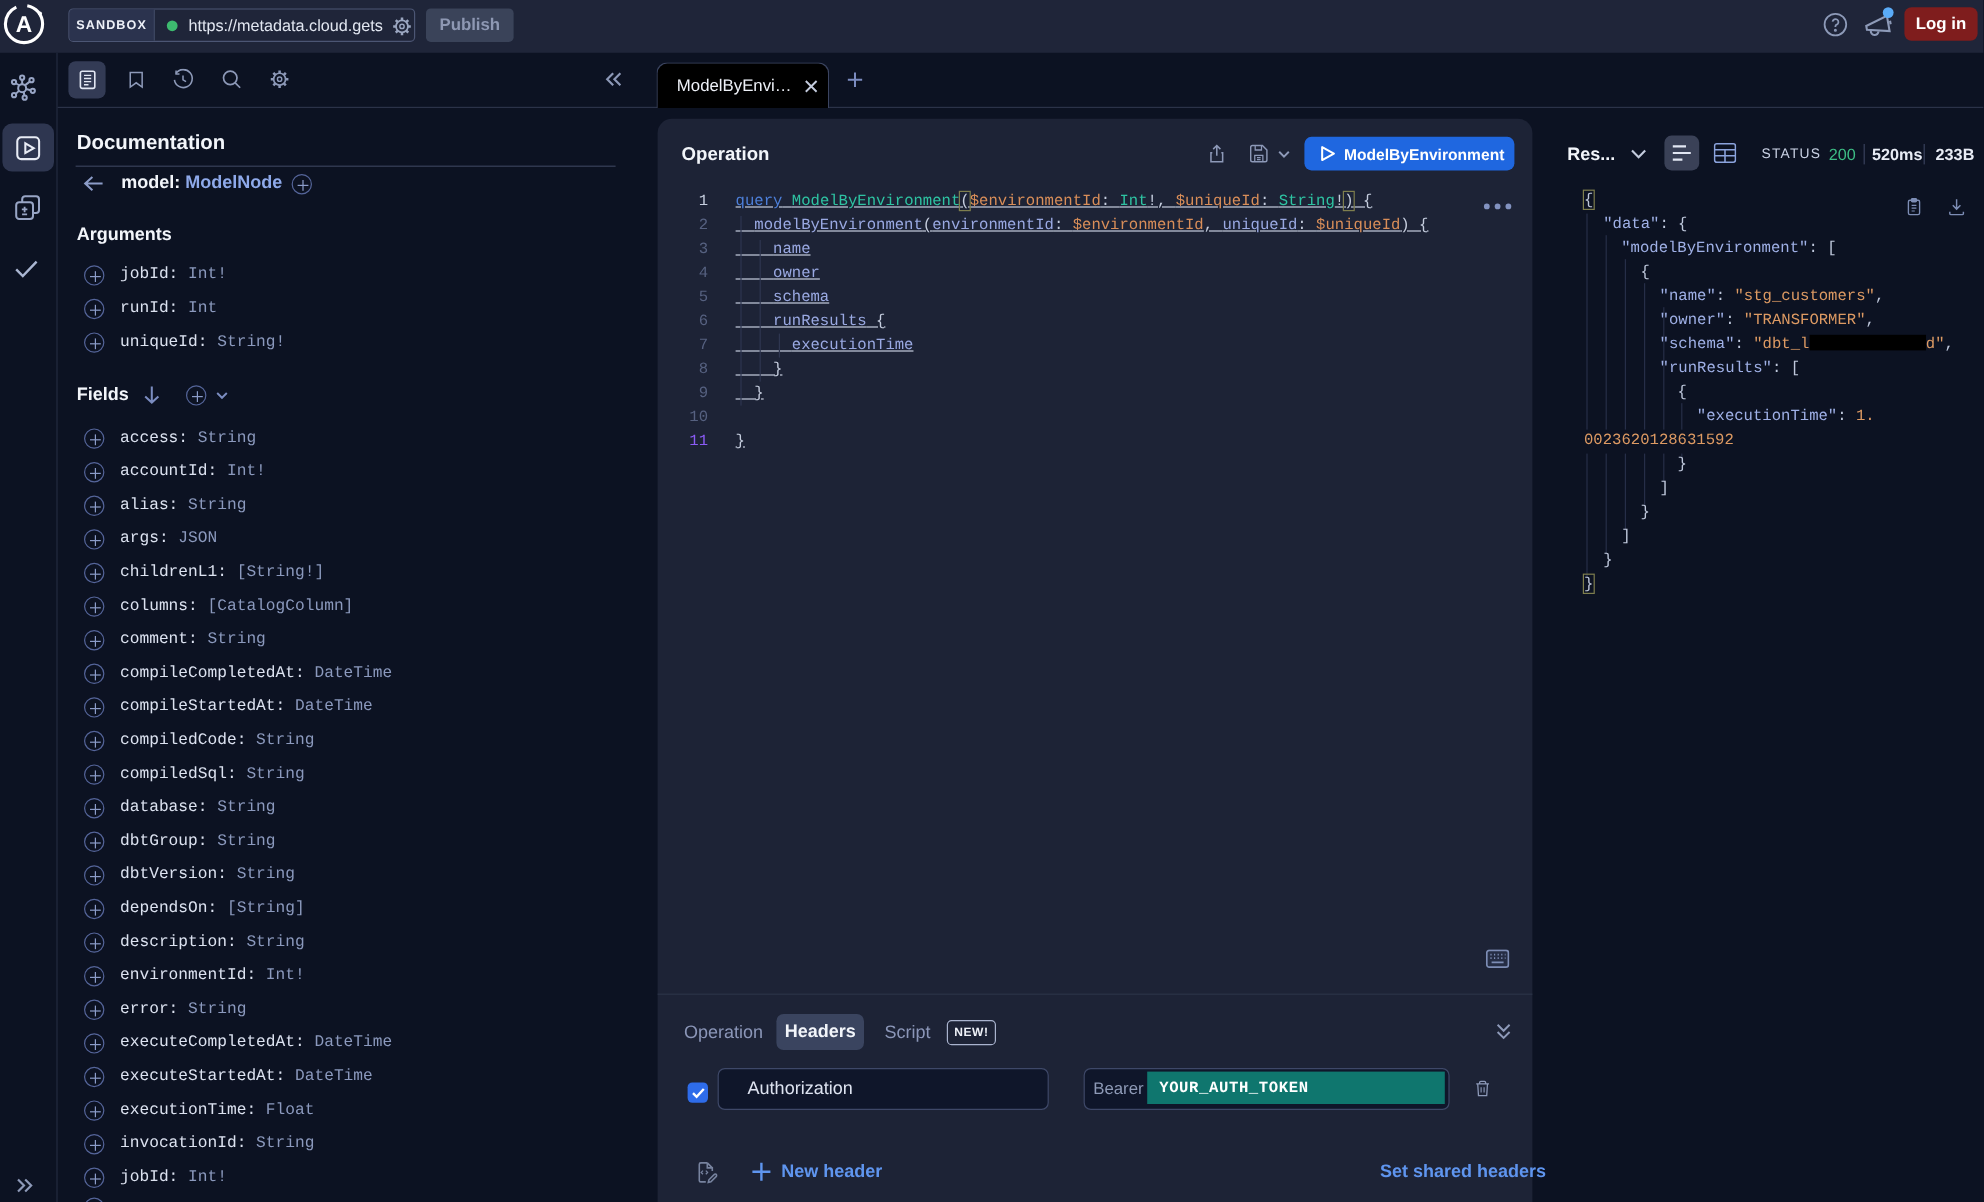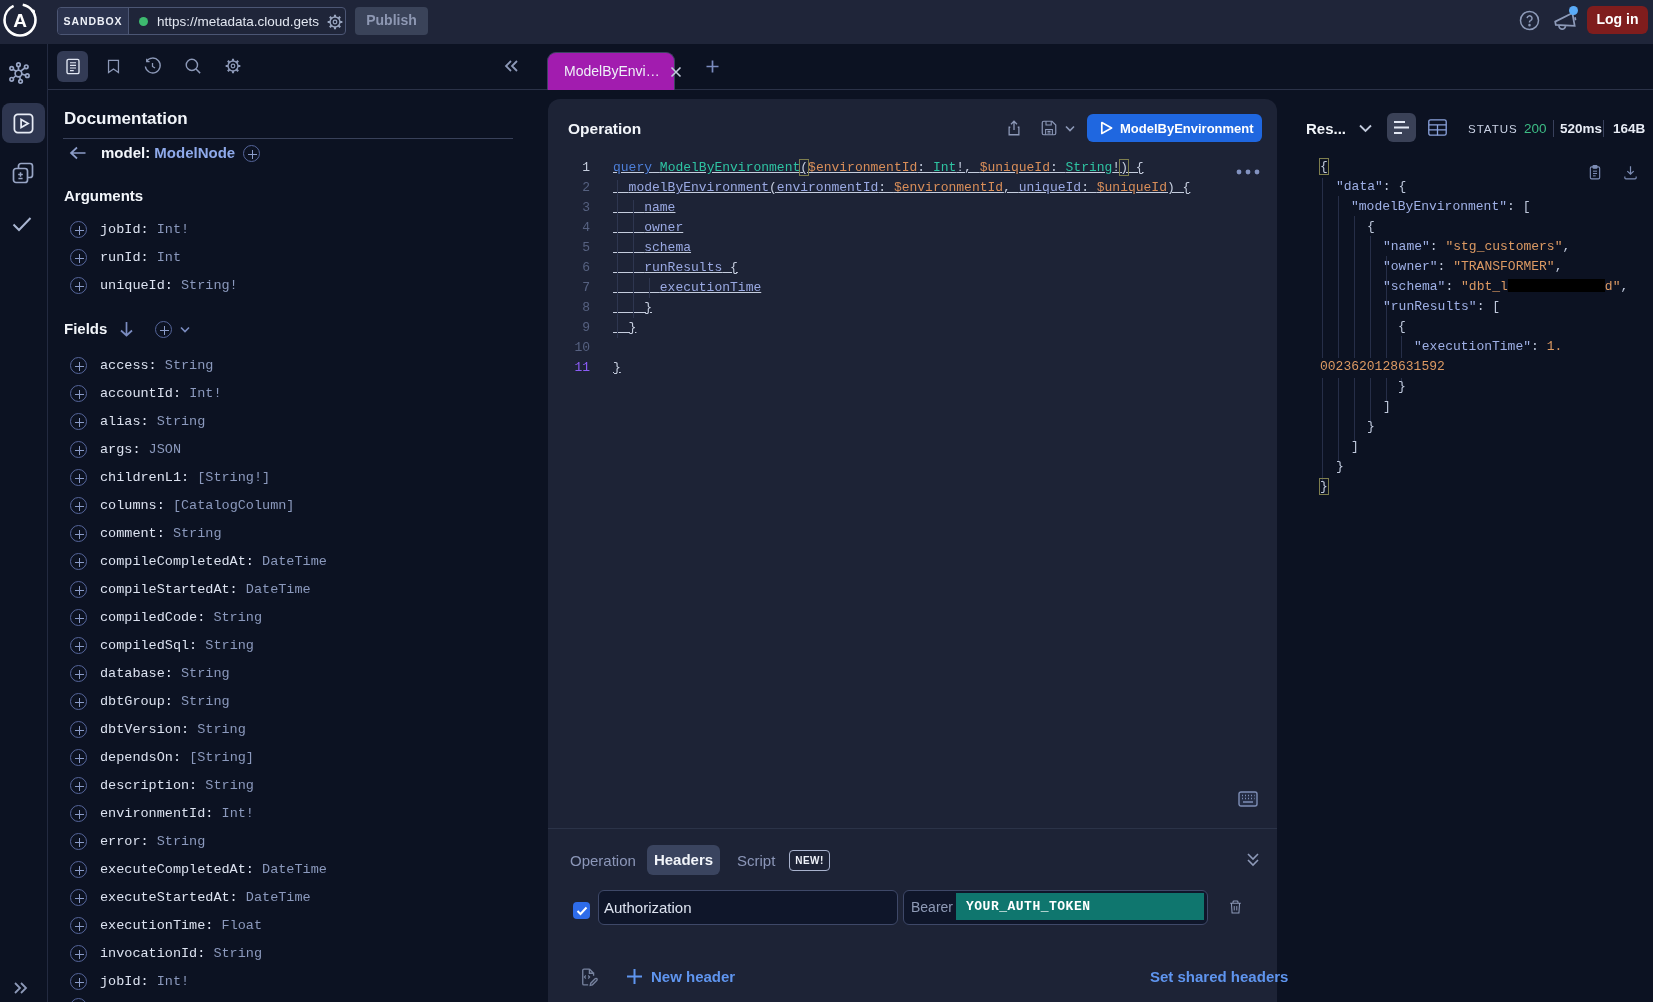--- a/index.html
+++ b/index.html
@@ -29,21 +29,21 @@
   
   .h1 { color:#f2f5fa; font-weight:bold; }
   #dochr { position:absolute; left:63px; top:138px; width:450px; height:1px; background:#39415a; }
   .pluscirc { position:absolute; width:17px; height:17px; border:1px solid #55659a; border-radius:50%; }
   .pluscirc:after { content:""; position:absolute; left:4px; top:7.5px; width:9px; height:1.6px; background:#8b9cc9; }
   .pluscirc:before { content:""; position:absolute; left:7.6px; top:3.9px; width:1.6px; height:9px; background:#8b9cc9; }
   .docrow { position:absolute; left:100px; font-family:"Liberation Mono", monospace; font-size:13.5px; color:#dce2f0; white-space:pre; }
   .docrow b { font-weight:normal; color:#8b99bd; }
 
   
-  #tab { position:absolute; left:547px; top:52px; width:128px; height:38px; background:#a21caf; border:1px solid #3b4460; border-bottom:none; border-radius:9px 9px 0 0; }
+  #tab { position:absolute; left:547px; top:52px; width:144px; height:38px; background:#000000; border:1px solid #3b4460; border-bottom:none; border-radius:9px 9px 0 0; }
   #tab span.lbl { position:absolute; left:16px; top:10px; color:#eef1f8; font-size:14px; }
 
   
   #card { position:absolute; left:548px; top:99px; width:729px; height:903px; background:#1d2336; border-radius:12px 12px 0 0; }
   #runbtn { position:absolute; left:1087px; top:114px; width:175px; height:28px; background:#1f67e0; border-radius:6px; color:#fff; font-size:14px; font-weight:bold; }
   #cardsep { position:absolute; left:548px; top:828px; width:729px; height:1px; background:#2b3348; }
   #hdrpill { position:absolute; left:647px; top:845px; width:73px; height:30px; background:#3a445f; border-radius:6px; color:#f2f5fa; font-size:15px; font-weight:bold; text-align:center; line-height:29px; }
   .subtab { position:absolute; top:852px; color:#8b96b8; font-size:15px; }
   #newbadge { position:absolute; left:789px; top:850px; width:41px; height:21px; border:1px solid #a9b3ce; border-radius:4px; color:#eef1f8; font-size:10px; font-weight:bold; letter-spacing:0.5px; text-align:center; line-height:20px; }
   #cb { position:absolute; left:573px; top:902px; width:17px; height:17px; background:#2e6cea; border-radius:4px; }
@@ -301,21 +301,21 @@
 <div id="newbadge">NEW!</div>
 <svg class="abs" style="left:1246px;top:852px" width="14" height="15" viewBox="0 0 14 15" fill="none" stroke="#8d99b8" stroke-width="1.6">
     <path d="M2 2l5 5 5-5M2 8l5 5 5-5"></path>
   </svg>
 
 <div id="cb">
     <svg style="position:absolute;left:3px;top:4px" width="12" height="10" viewBox="0 0 12 10" fill="none" stroke="#fff" stroke-width="2">
       <path d="M1.5 5 4.5 8 10.5 1.5"></path>
     </svg>
   </div>
-<div class="inp" style="left:598px;width:300px;padding-left:5px">Authorization</div>
+<div class="inp" style="left:598px;width:276px;padding-left:24px">Authorization</div>
 <div class="inp" style="left:903px;width:305px;padding-left:7px;color:#8e9ab6;font-size:14px">Bearer</div>
 <div id="redact">YOUR_AUTH_TOKEN</div>
 <svg class="abs" style="left:1228px;top:898px" width="15" height="18" viewBox="0 0 24 24" fill="none" stroke="#8d99b8" stroke-width="1.7">
     <path d="M3.5 6h17M8 6V4a1.5 1.5 0 0 1 1.5-1.5h5A1.5 1.5 0 0 1 16 4v2M5.5 6l1 15.5h11l1-15.5"></path>
     <path d="M10 10.5v7M14 10.5v7" stroke-width="1.5"></path>
   </svg>
 
 <svg class="abs" style="left:579px;top:967px" width="20" height="20" viewBox="0 0 24 24" fill="none" stroke="#77839f" stroke-width="1.6">
     <path d="M12.5 2.5H6A1.5 1.5 0 0 0 4.5 4v16A1.5 1.5 0 0 0 6 21.5h5M12.5 2.5l5 5M12.5 2.5v5h5v3"></path>
     <path d="M8.2 10.2 6.4 12l1.8 1.8M11 10.2 12.8 12 11 13.8" stroke-width="1.3"></path>
@@ -337,21 +337,21 @@
   </svg>
 <svg class="abs" style="left:1428px;top:119px" width="19" height="17" viewBox="0 0 19 17" fill="none" stroke="#8ba3dd" stroke-width="1.3">
     <rect x="0.8" y="0.8" width="17.4" height="15.4" rx="1.8"></rect>
     <path d="M0.8 5.8h17.4M0.8 10.8h17.4M9.5 5.8v10.4"></path>
   </svg>
 <div class="abs" style="left:1468px;top:123px;color:#c9d1e4;font-size:11.5px;letter-spacing:1px">STATUS</div>
 <div class="abs" style="left:1524px;top:121px;color:#3dbd85;font-size:13.5px">200</div>
 <div class="abs" style="left:1553px;top:120px;width:1px;height:17px;background:#39415c"></div>
 <div class="abs" style="left:1560px;top:121px;color:#e8ecf5;font-size:13.5px;font-weight:bold">520ms</div>
 <div class="abs" style="left:1603px;top:120px;width:1px;height:17px;background:#39415c"></div>
-<div class="abs" style="left:1613px;top:121px;color:#e8ecf5;font-size:13.5px;font-weight:bold">164B</div>
+<div class="abs" style="left:1613px;top:121px;color:#e8ecf5;font-size:13.5px;font-weight:bold">233B</div>
 <svg class="abs" style="left:1587px;top:163px" width="16" height="19" viewBox="0 0 24 24" fill="none" stroke="#7d8db5" stroke-width="1.7">
     <rect x="5" y="3.5" width="14" height="18" rx="2"></rect>
     <rect x="9" y="1.5" width="6" height="4" rx="1" fill="#7d8db5"></rect>
     <path d="M9 10h6M9 13.5h6M9 17h4" stroke-width="1.5"></path>
   </svg>
 <svg class="abs" style="left:1622px;top:164px" width="17" height="17" viewBox="0 0 24 24" fill="none" stroke="#7d8db5" stroke-width="1.7">
     <path d="M12 3v11M7.5 10 12 14.5 16.5 10M4 17.5v2A1.5 1.5 0 0 0 5.5 21h13a1.5 1.5 0 0 0 1.5-1.5v-2"></path>
   </svg>
 <div id="json">
 <div class="ig" style="left:1322px;top:178px;height:180px;background:#262e48"></div>

